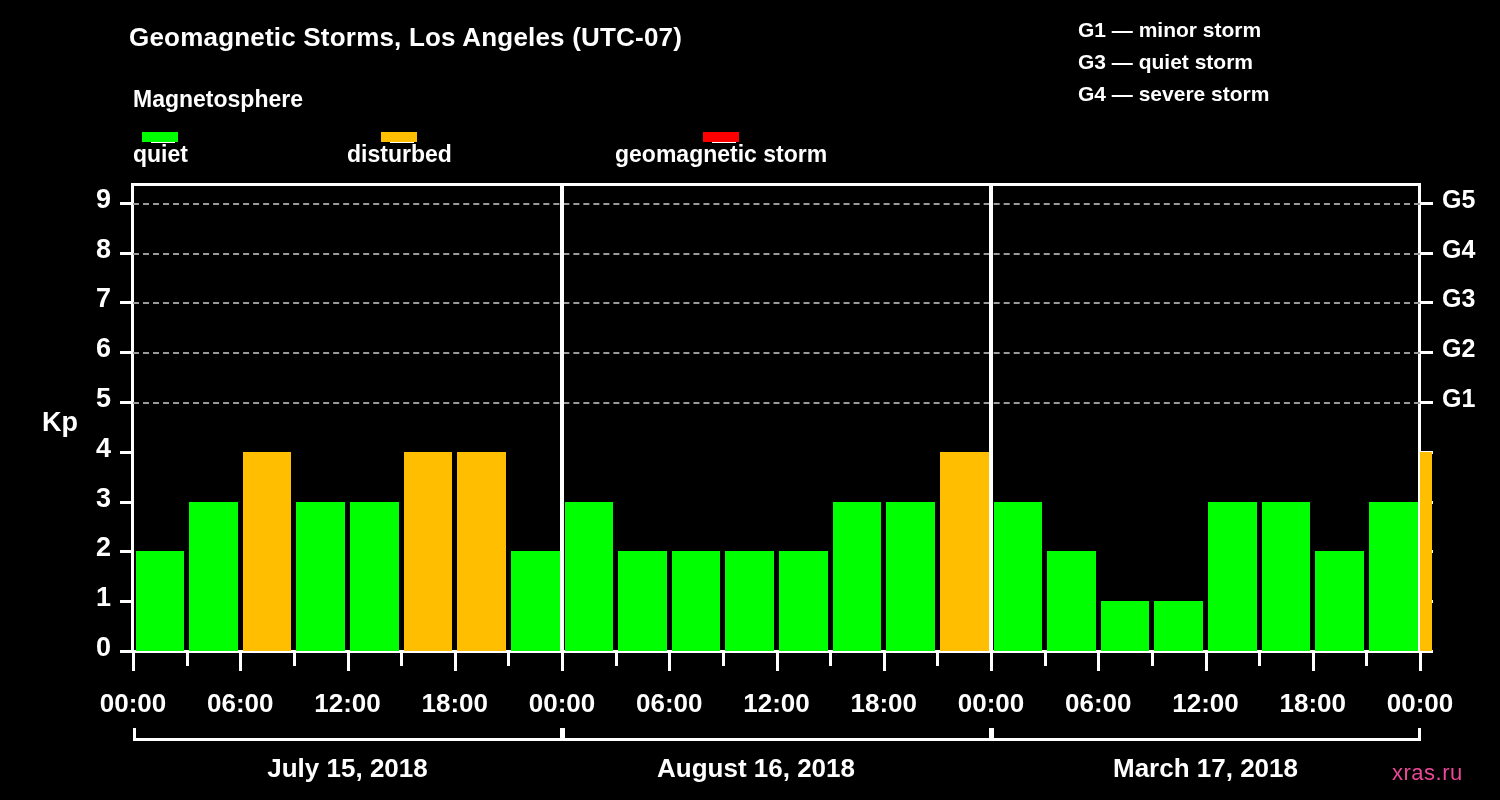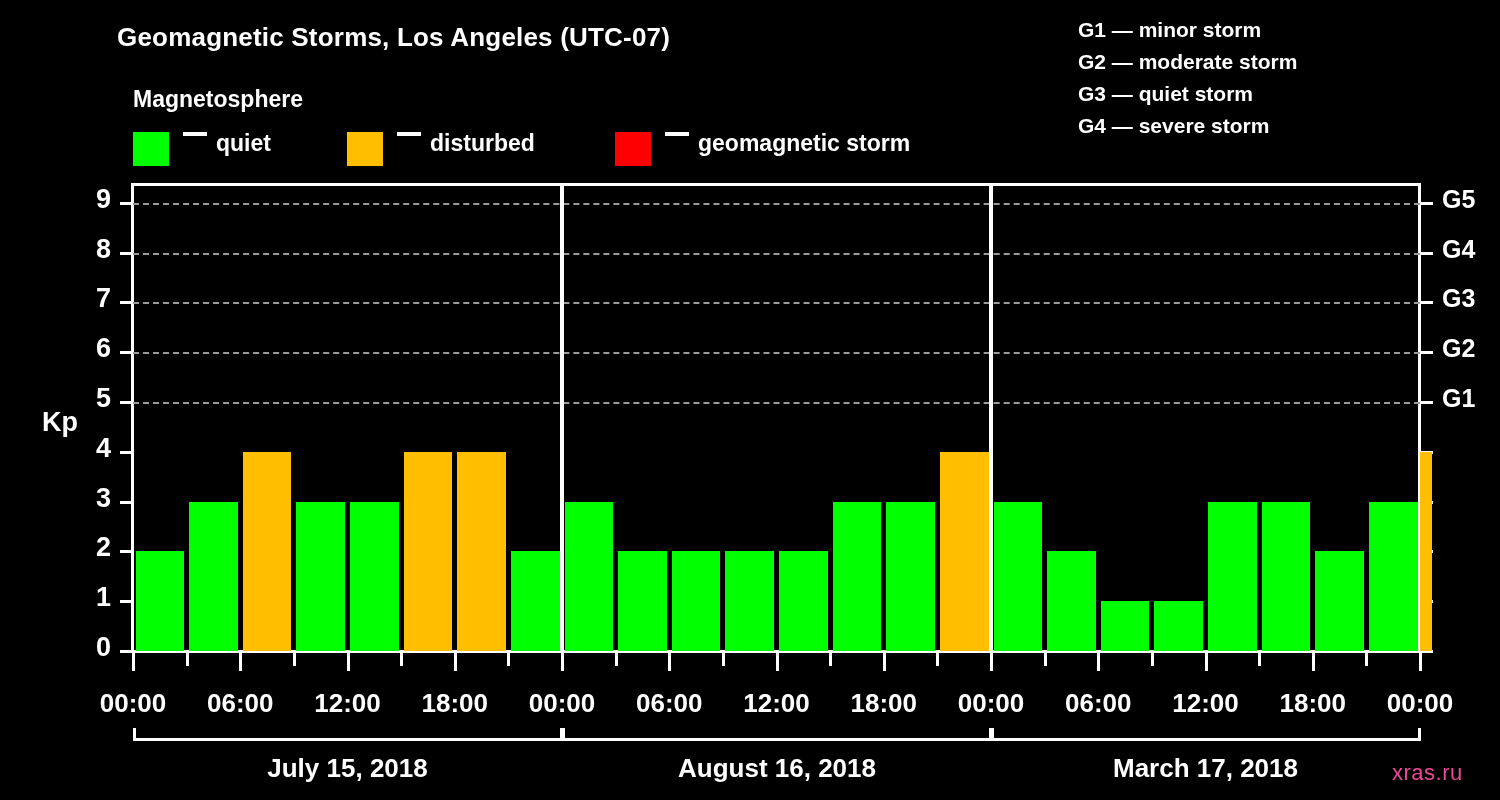--- a/index.html
+++ b/index.html
@@ -4,28 +4,28 @@
 <style>
   html,body{margin:0;padding:0;background:#000;}
   body{
     width:1500px;height:800px;overflow:hidden;position:relative;
     font-family:"Liberation Sans","DejaVu Sans",sans-serif;
     color:#fff;
   }
   .abs{position:absolute;}
 
   
-  #chart-title{left:117px;top:22px;font-size:26px;font-weight:bold;letter-spacing:.2px;white-space:nowrap;}
+  #chart-title{left:129px;top:22px;font-size:26px;font-weight:bold;letter-spacing:.2px;white-space:nowrap;}
   #magnetosphere-label{left:133px;top:86px;font-size:23px;font-weight:bold;white-space:nowrap;}
 
   
   #legend-quiet{left:133px;top:132px;}
   #legend-disturbed{left:347px;top:132px;}
   #legend-storm{left:615px;top:132px;}
-  .legend-entry{display:flex;align-items:flex-start;height:34px;}
+  .legend-entry{display:flex;align-items:center;height:34px;flex-direction:column;}
   .legend-swatch{width:36px;height:34px;display:block;}
   .legend-dash{display:inline-block;width:24px;height:4px;background:#fff;margin:0 9px 0 14px;}
   .legend-text{font-size:23px;font-weight:bold;white-space:nowrap;line-height:1;}
 
   
   #g-legend{left:1078px;top:14px;}
   .g-row{font-size:21px;font-weight:bold;white-space:nowrap;line-height:32px;}
 
   
   #plot-area{left:133px;top:183px;width:1287px;height:468px;}
@@ -78,21 +78,20 @@
   <span class="legend-text">disturbed</span>
 </div>
 <div class="abs legend-entry" id="legend-storm">
   <span class="legend-swatch" style="background: rgb(255, 0, 0);"></span>
   <span class="legend-dash"></span>
   <span class="legend-text">geomagnetic storm</span>
 </div>
 
 <div class="abs" id="g-legend">
     <div class="g-row">G1 — minor storm</div>
-    <div class="g-row">G2 — moderate storm</div>
     <div class="g-row">G3 — quiet storm</div>
     <div class="g-row">G4 — severe storm</div>
   </div>
 
 <div class="abs" id="plot-border-top"></div>
 <div class="abs" id="plot-border-left"></div>
 <div class="abs" id="plot-border-right"></div>
 <div class="abs" id="plot-border-bottom"></div>
 
 <div class="abs" id="kp-axis-label">Kp</div>
@@ -207,17 +206,17 @@
 <div class="abs xlabel" style="left: 1205.5px;">12:00</div>
 <div class="abs xlabel" style="left: 1312.75px;">18:00</div>
 <div class="abs xlabel" style="left: 1420px;">00:00</div>
 <div class="abs bracket" style="left: 133px; width: 429px;"></div>
 <div class="abs bracket-end" style="left: 133px;"></div>
 <div class="abs bracket-end" style="left: 560px;"></div>
 <div class="abs datelabel" style="left: 347.5px;">July 15, 2018</div>
 <div class="abs bracket" style="left: 562px; width: 429px;"></div>
 <div class="abs bracket-end" style="left: 562px;"></div>
 <div class="abs bracket-end" style="left: 989px;"></div>
-<div class="abs datelabel" style="left: 777px;">August 16, 2018</div>
+<div class="abs datelabel" style="left: 756px;">August 16, 2018</div>
 <div class="abs bracket" style="left: 991px; width: 429px;"></div>
 <div class="abs bracket-end" style="left: 991px;"></div>
 <div class="abs bracket-end" style="left: 1418px;"></div>
 <div class="abs datelabel" style="left: 1205.5px;">March 17, 2018</div>
 
 </body></html>

